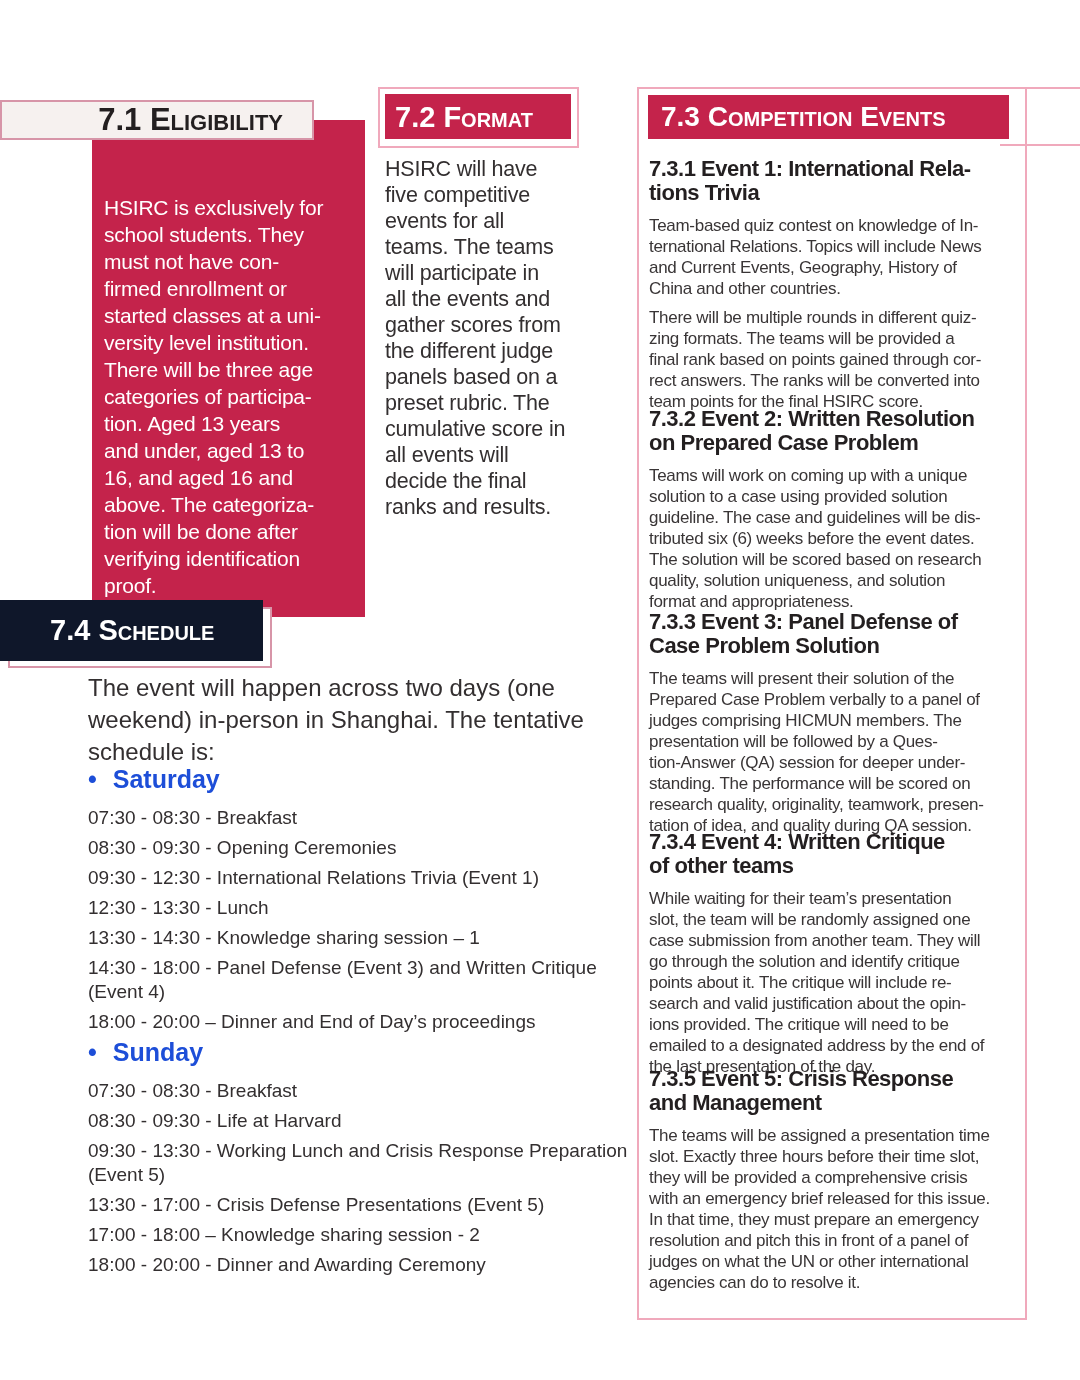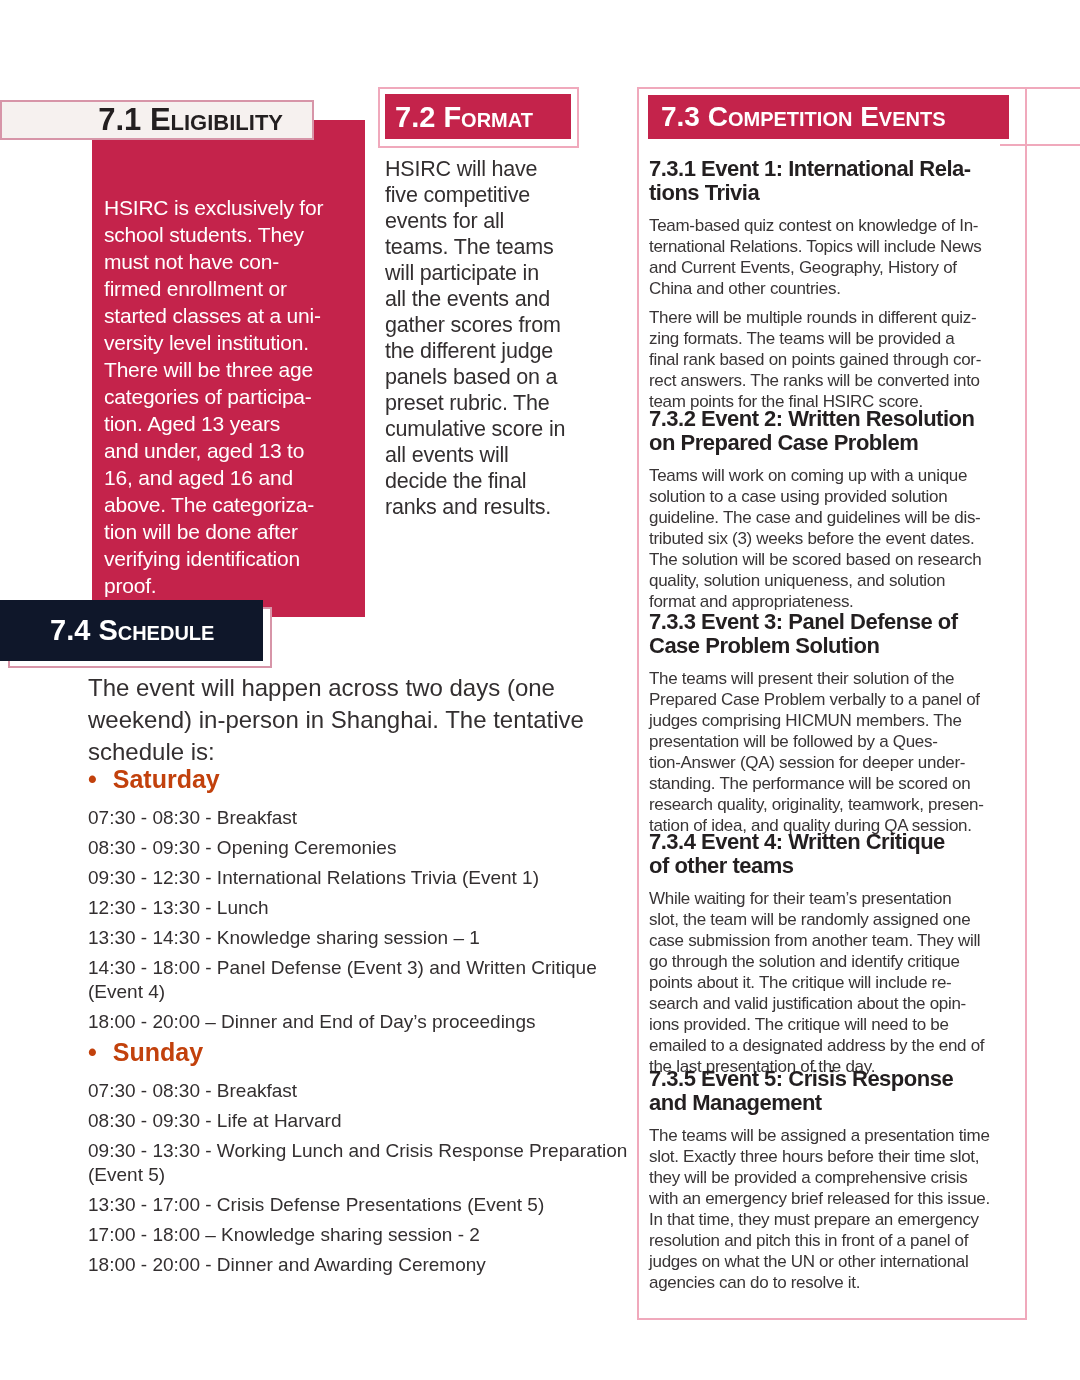--- a/index.html
+++ b/index.html
@@ -44,21 +44,21 @@
   .event p{margin:0 0 8px 0;font-size:17px;line-height:21px;letter-spacing:-0.3px;color:#393536;}
 
   
   .band74{left:8px;top:607px;width:264px;height:61px;background:#ffffff;border:2px solid #d795a8;}
   .box74{left:0;top:600px;width:263px;height:61px;background:#0f172a;
     line-height:61px;font-size:29px;padding-left:50px;}
   .intro74{left:88px;top:672px;width:520px;font-size:24px;line-height:32px;color:#332f30;}
   .day{position:absolute;left:88px;width:548px;}
   .day-sat{top:765px;}
   .day-sun{top:1038px;}
-  .day-name{font-size:25px;font-weight:bold;color:#c2410c;margin:0 0 12px 0;}
+  .day-name{font-size:25px;font-weight:bold;color:#1d4ed8;margin:0 0 12px 0;}
   .day-name::before{content:"•";margin-right:16px;}
   .sched-item{margin:0 0 6px 0;font-size:19px;line-height:24px;color:#332f30;}
 </style>
 </head>
 <body>
 
 <div id="page">
 
   <div class="abs box71">
     <div class="abs body71 pre" style="left:12px;top:74px;">HSIRC is exclusively for
@@ -116,21 +116,21 @@
 final rank based on points gained through cor-
 rect answers. The ranks will be converted into
 team points for the final HSIRC score.</p>
     </div>
     <div class="event" style="top:318px">
       <h4 class="pre">7.3.2 Event 2: Written Resolution
 on Prepared Case Problem</h4>
       <p class="pre">Teams will work on coming up with a unique
 solution to a case using provided solution
 guideline. The case and guidelines will be dis-
-tributed six (3) weeks before the event dates.
+tributed six (6) weeks before the event dates.
 The solution will be scored based on research
 quality, solution uniqueness, and solution
 format and appropriateness.</p>
     </div>
     <div class="event" style="top:521px">
       <h4 class="pre">7.3.3 Event 3: Panel Defense of
 Case Problem Solution</h4>
       <p class="pre">The teams will present their solution of the
 Prepared Case Problem verbally to a panel of
 judges comprising HICMUN members. The

